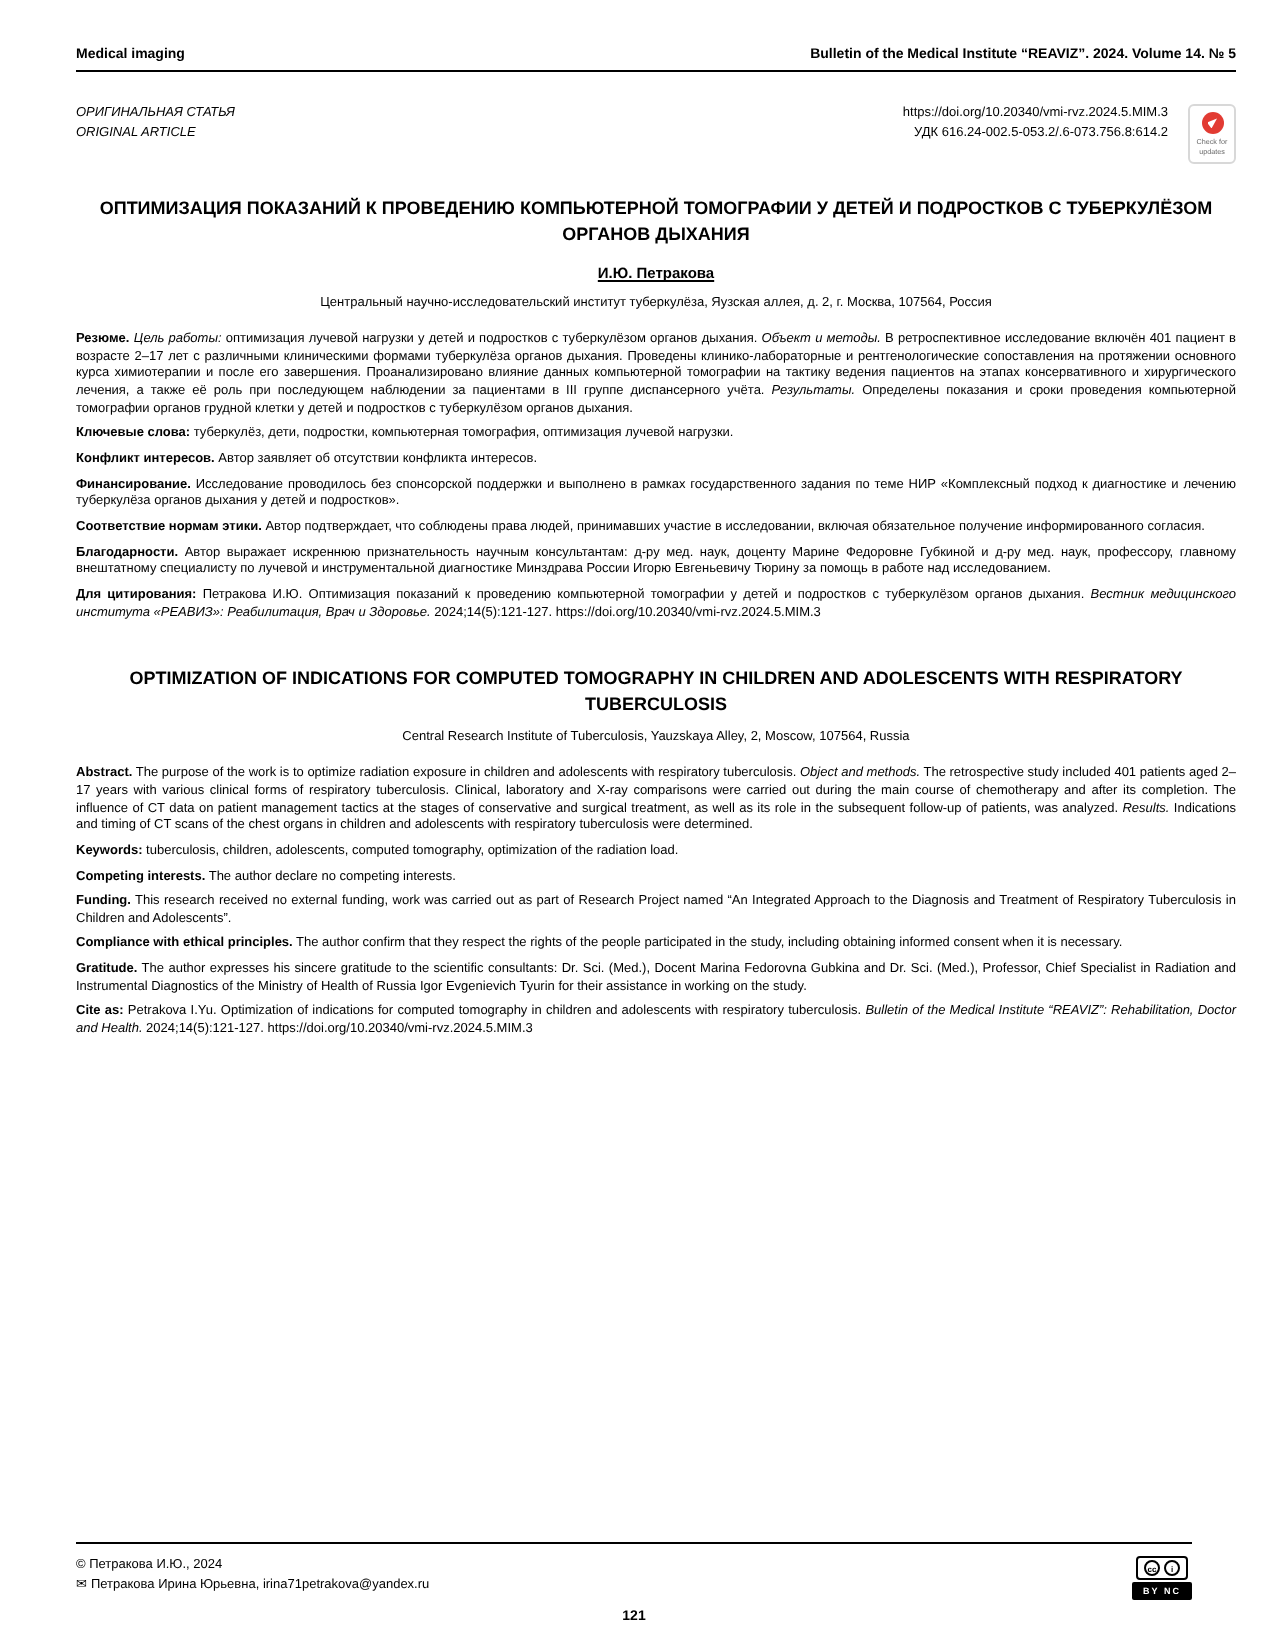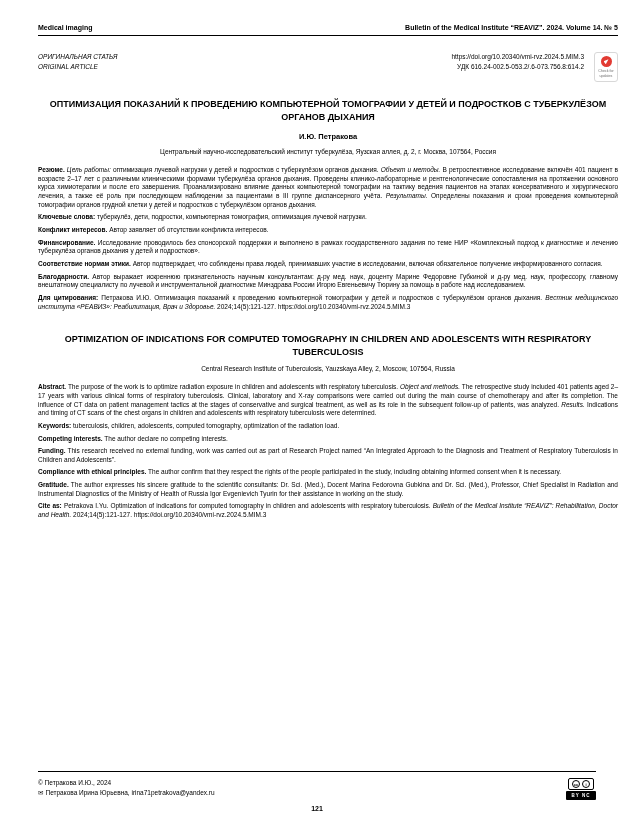--- a/index.html
+++ b/index.html
@@ -24,21 +24,21 @@
     border-radius:3px; display:flex; flex-direction:column; align-items:center;
     justify-content:center; gap:2px; padding:2px; }
   .crossmark-logo { width:11px; height:11px; border-radius:50%;
     background:#e23b33; position:relative; }
   .crossmark-logo::after { content:""; position:absolute; left:3px; top:3px;
     width:5px; height:5px; background:#fff; clip-path:polygon(0 40%, 100% 0, 45% 100%); }
   .crossmark-text { font-size:3.6px; color:#6a6a6a; text-align:center; line-height:1.2; }
 
   .title { text-align:center; font-weight:bold; font-size:9px; line-height:1.4;
     margin-top:16px; }
-  .author { text-align:center; font-weight:bold; font-size:7.5px; margin-top:9px; }
+  .author { text-align:center; font-weight:bold; font-size:7.5px; margin-top:9px;text-decoration:underline; }
   .affil { text-align:center; font-size:6.5px; margin-top:7px; }
 
   .paras { margin-top:11px; font-size:6.5px; line-height:1.33; }
   .paras p { text-align:justify; margin-bottom:4px; }
 
   .en-title { margin-top:22px; }
 
   .footer { position:absolute; left:38px; right:38px; bottom:8px; }
   .footer-rule { border-bottom:0.8px solid #000; margin-bottom:6px; }
   .footer-row { display:flex; justify-content:space-between; align-items:flex-start; }

